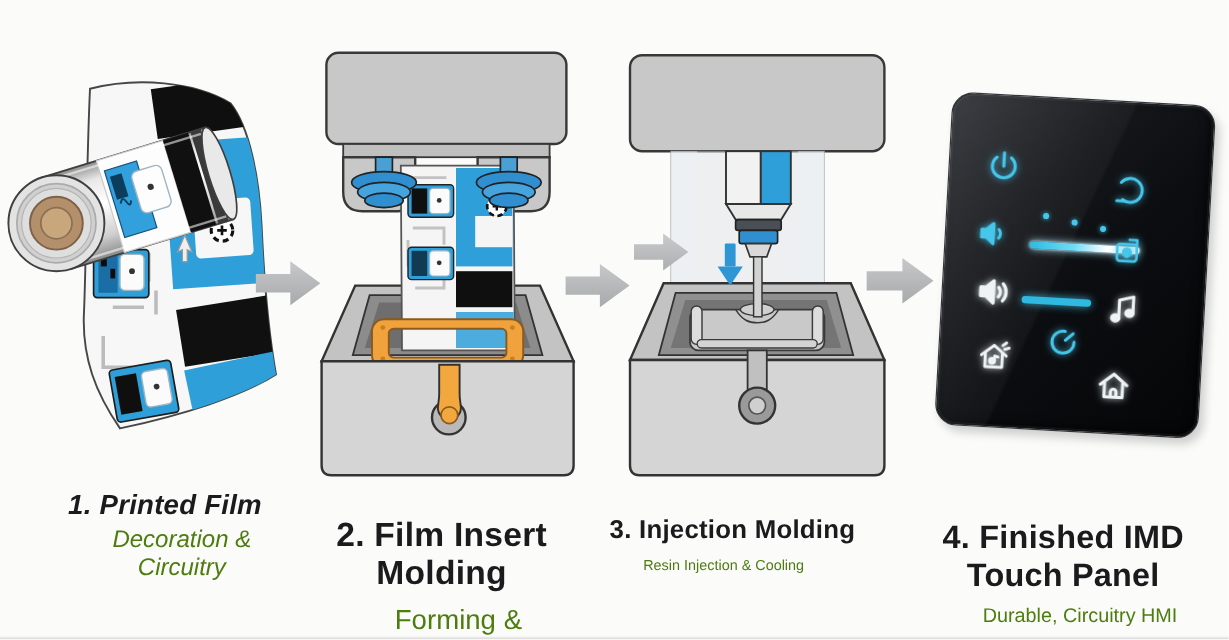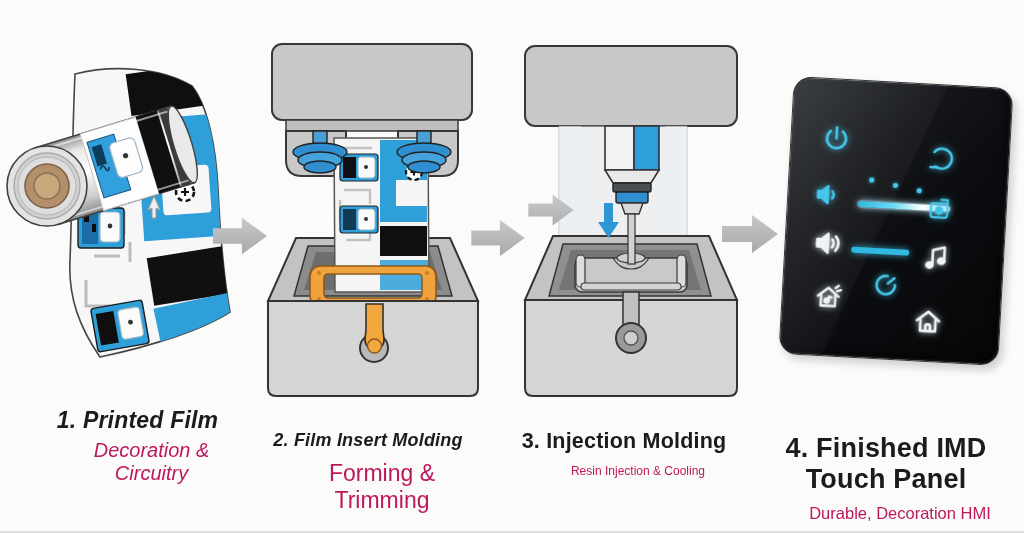--- a/index.html
+++ b/index.html
@@ -3,26 +3,26 @@
 <meta charset="utf-8">
 <style>
   html,body{margin:0;padding:0;background:#ffffff;}
   .stage{position:relative;width:1024px;height:533px;background:#fbfbfa;overflow:hidden;
          font-family:"Liberation Sans",sans-serif;}
   .panel{position:absolute;}
   svg{display:block;}
   
   .caption{position:absolute;color:#1b1b1d;}
   .caption .t{font-weight:bold;letter-spacing:.2px;}
-  .caption .s{color:#be185d;margin-left:28px;}
+  .caption .s{color:#4d7c0f;margin-left:28px;}
   .cap1{left:30px;top:407px;width:215px;text-align:center;font-style:italic;}
   .cap1 .t{font-size:23px;} .cap1 .s{font-size:20px;margin-top:5px;}
   .cap2{left:254px;top:430px;width:228px;text-align:center;}
-  .cap2 .t{font-size:18px;font-style:italic;} .cap2 .s{font-size:23px;margin-top:9px;}
-  .cap3{left:508px;top:429px;width:232px;text-align:center;}
+  .cap2 .t{font-size:28px;} .cap2 .s{font-size:23px;margin-top:9px;}
+  .cap3{left:508px;top:429px;width:232px;text-align:left;}
   .cap3 .t{font-size:21.5px;} .cap3 .s{font-size:12px;margin-top:10px;}
   .cap4{left:756px;top:433px;width:260px;text-align:center;}
   .cap4 .t{font-size:27px;} .cap4 .s{font-size:16.5px;margin-top:9px;}
   
   .parrow{position:absolute;}
   
   .touch-panel{position:absolute;left:786px;top:82px;width:218px;height:276px;
     transform:rotate(3.2deg);border-radius:18px;
     background:linear-gradient(133deg,#26292e 0%,#15171b 30%,#0b0d10 55%,#050607 100%);
     border:1px solid #33363a;
@@ -360,17 +360,17 @@
   <div class="caption cap2">
     <div class="t">2. Film Insert Molding</div>
     <div class="s">Forming &amp; Trimming</div>
   </div>
   <div class="caption cap3">
     <div class="t">3. Injection Molding</div>
     <div class="s">Resin Injection &amp; Cooling</div>
   </div>
   <div class="caption cap4">
     <div class="t">4. Finished IMD Touch Panel</div>
-    <div class="s">Durable, Decoration HMI</div>
+    <div class="s">Durable, Circuitry HMI</div>
   </div>
 
   <div class="bottom-edge"></div>
 </div>
 
 </body></html>

